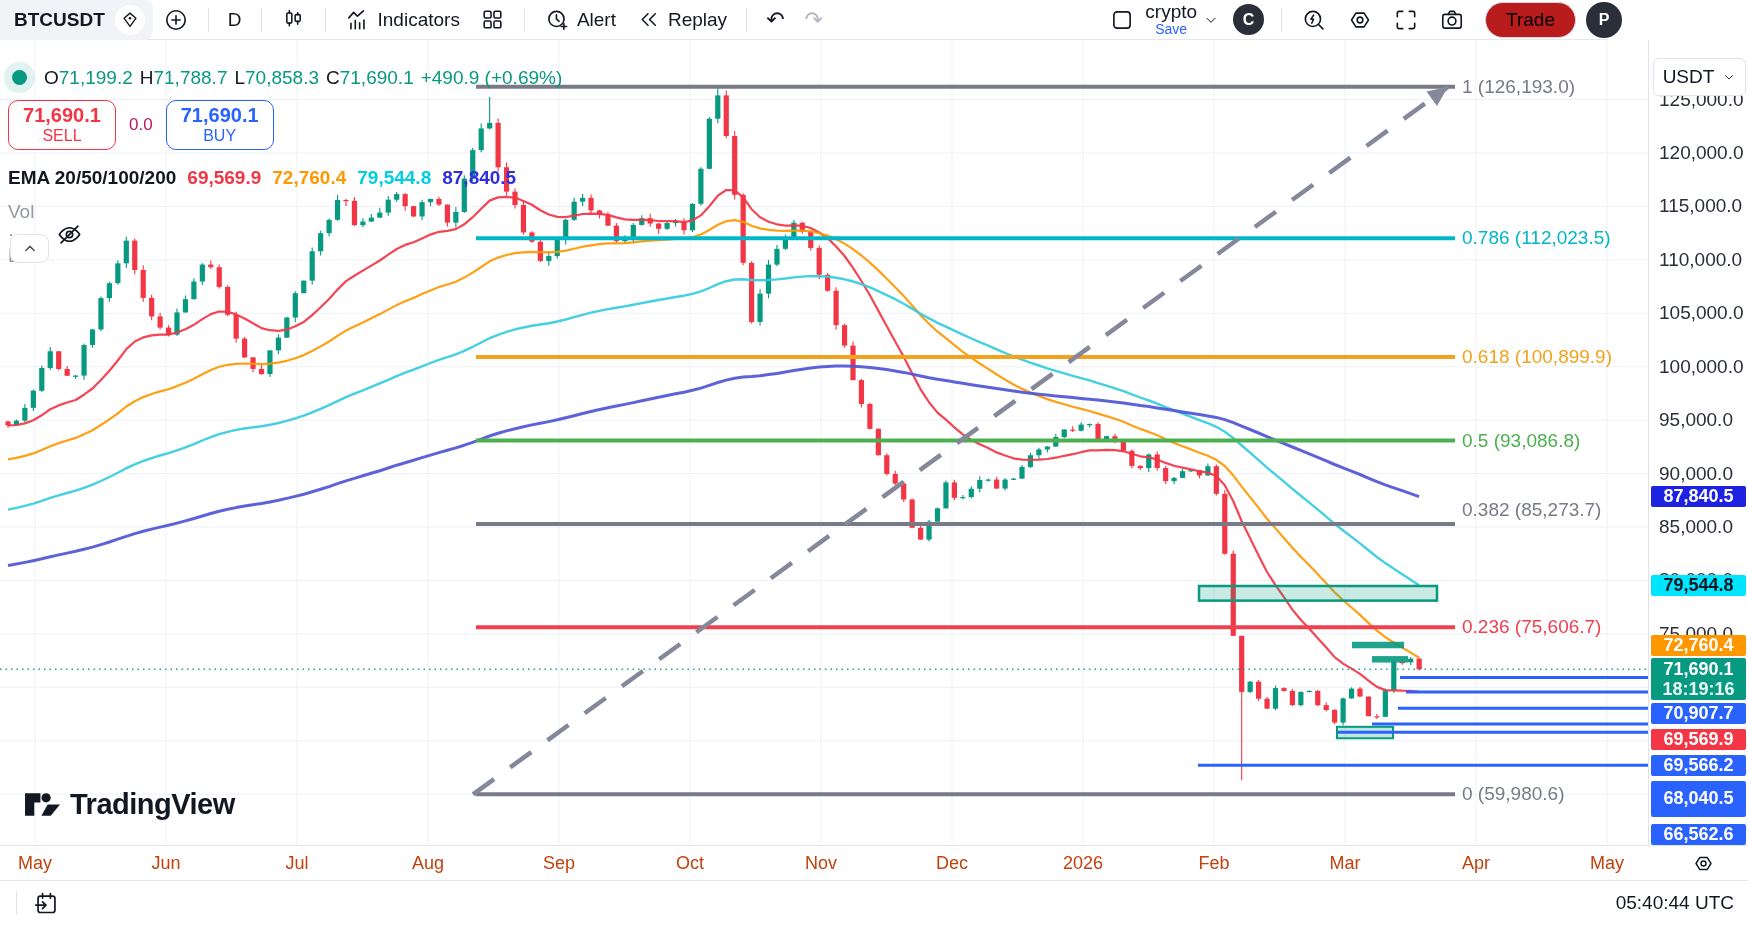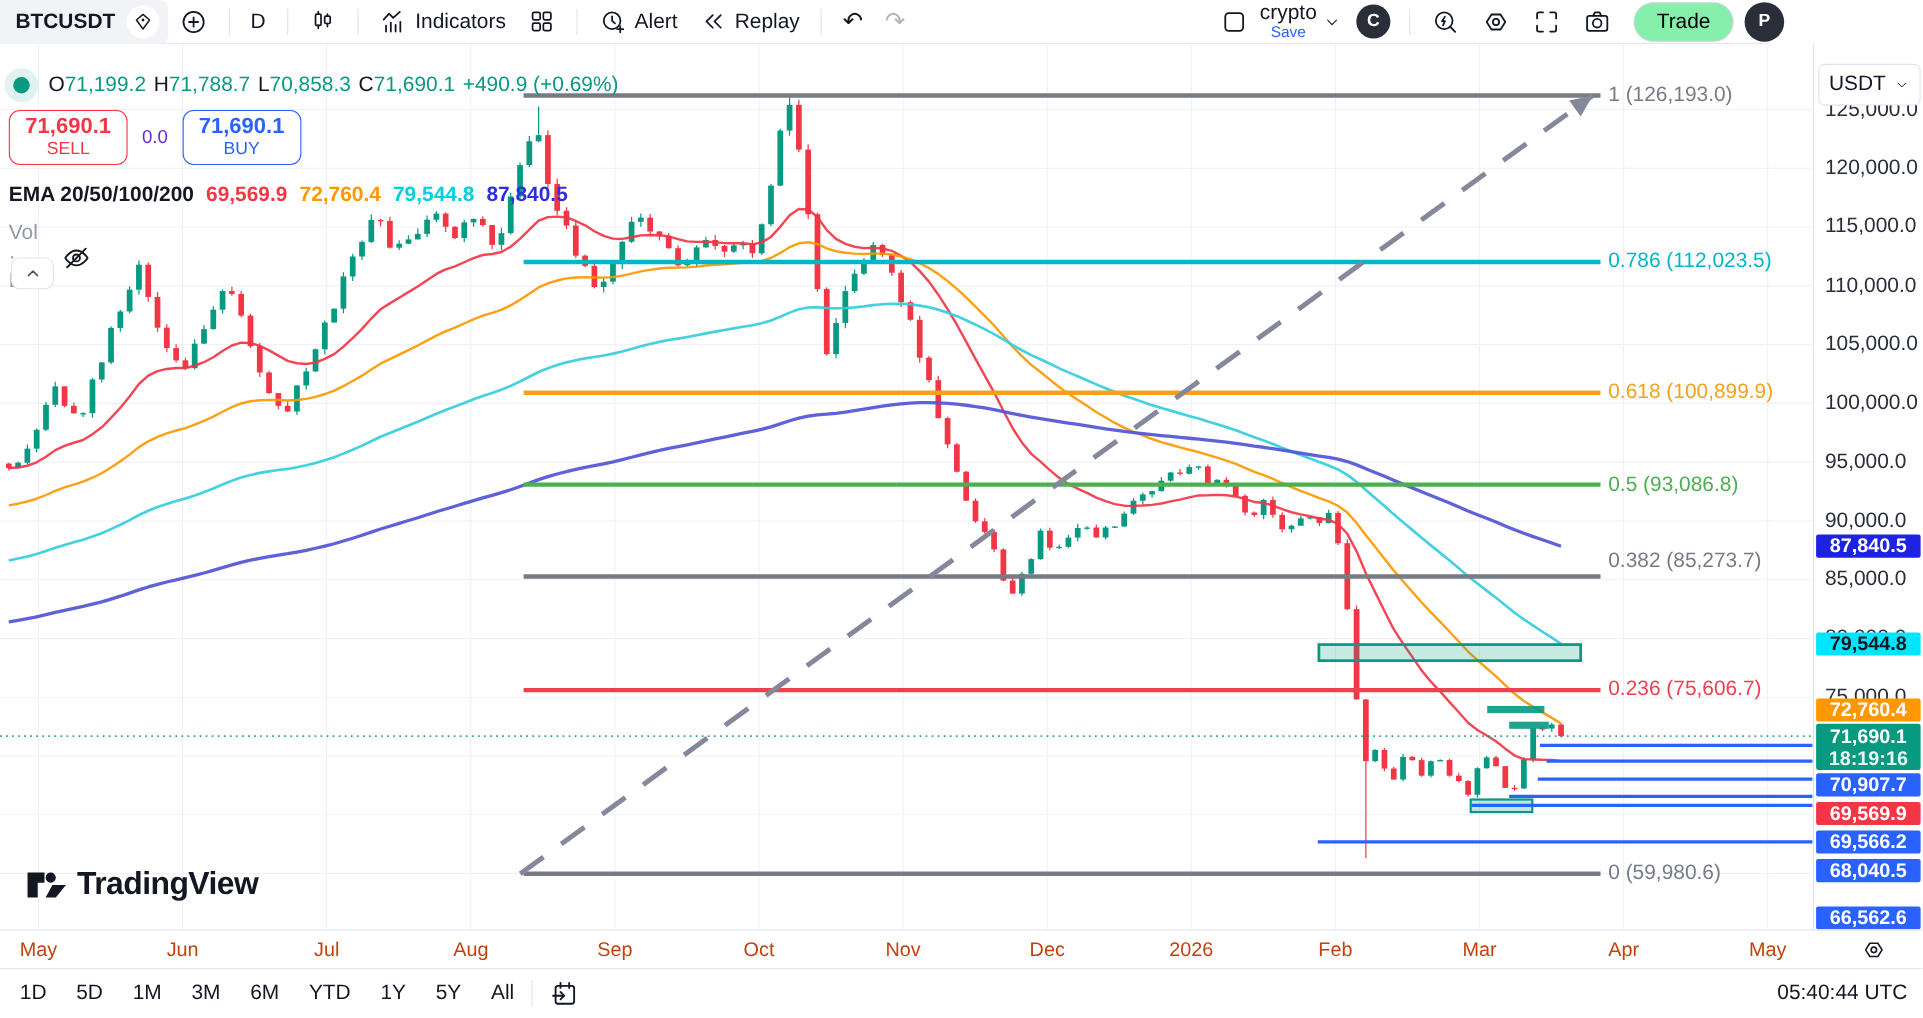--- a/index.html
+++ b/index.html
@@ -16,38 +16,38 @@
   .icon svg { stroke:#131722; fill:none; stroke-width:1.5; stroke-linecap:round; stroke-linejoin:round; }
   #symbol-pill { display:flex; align-items:center; height:40px; background:#f1f3f6;
     border-radius:0 8px 8px 0; padding:0 8px 0 14px; gap:10px; cursor:pointer; }
   #symbol-pill .sym { font-size:19px; font-weight:700; }
   .diamond-wrap { width:30px; height:30px; border-radius:50%; background:#fff; display:flex; align-items:center; justify-content:center; }
   .avatar { width:31px; height:31px; border-radius:50%; background:#2a2e39; color:#fff; font-size:16px; font-weight:700;
     display:flex; align-items:center; justify-content:center; cursor:pointer; }
   #crypto-save { display:flex; flex-direction:column; align-items:center; line-height:1.05; cursor:pointer; }
   #crypto-save .l1 { font-size:19px; color:#131722; }
   #crypto-save .l2 { font-size:14px; color:#2962ff; }
-  #trade-btn { border:1px solid #d1d4dc; border-radius:20px; padding:6px 20px; font-size:19px; cursor:pointer; background:#86efac; }
+  #trade-btn { border:1px solid #d1d4dc; border-radius:20px; padding:6px 20px; font-size:19px; cursor:pointer; background:#b91c1c; }
   .uglyph { font-family:"DejaVu Sans", sans-serif; font-size:22px; line-height:1; }
   
   #legend { position:absolute; left:0; top:40px; z-index:12; }
   #ohlc-row { position:absolute; left:44px; top:27px; display:flex; gap:7px; font-size:19px; font-weight:500; white-space:nowrap; }
   #ohlc-row .lab { color:#131722; }
   #ohlc-row .val { color:#089981; }
   #series-dot { position:absolute; left:4px; top:22px; width:31px; height:31px; border-radius:50%;
     background:rgba(8,153,129,.12); display:flex; align-items:center; justify-content:center; }
   #series-dot .in { width:15px; height:15px; border-radius:50%; background:#089981; }
   #trade-row { position:absolute; left:8px; top:60px; display:flex; align-items:center; gap:13px; }
   .sb-btn { width:108px; height:50px; border-radius:10px; background:#fff; display:flex; flex-direction:column;
     align-items:center; justify-content:center; line-height:1.15; cursor:pointer; }
   .sb-btn .p { font-size:20px; font-weight:700; }
   .sb-btn .t { font-size:16px; font-weight:500; }
   #sell-btn { border:1.5px solid #f23645; color:#f23645; }
   #buy-btn  { border:1.5px solid #2962ff; color:#2962ff; }
-  #spread { font-size:17px; color:#6d28d9; }
+  #spread { font-size:17px; color:#be185d; }
   #ema-row { position:absolute; left:8px; top:127px; display:flex; gap:11px; font-size:19px; font-weight:700; white-space:nowrap; }
   #vol-row { position:absolute; left:8px; top:161px; display:flex; align-items:center; gap:10px; font-size:19px; color:#9598a1; }
   #caret-btn { position:absolute; left:10px; top:194px; width:39px; height:29px; border:1px solid #e0e3eb;
     border-radius:8px; background:#fff; display:flex; align-items:center; justify-content:center; cursor:pointer; }
   
   #chart-svg { position:absolute; left:0; top:40px; z-index:1; }
   #fib-labels { position:absolute; left:0; top:0; z-index:5; }
   .fib-lab { position:absolute; left:1462px; font-size:19px; white-space:nowrap; }
   
   #price-axis { position:absolute; left:1648px; top:40px; width:100px; height:805px; background:#fff;
@@ -715,21 +715,21 @@
       </div>
       <div class="badge" style="top: 662.726px; height: 21px; background: rgb(41, 98, 255); color: rgb(255, 255, 255);">
         <div>70,907.7</div>
       </div>
       <div class="badge" style="top: 688.726px; height: 21px; background: rgb(242, 54, 69); color: rgb(255, 255, 255);">
         <div>69,569.9</div>
       </div>
       <div class="badge" style="top: 714.726px; height: 21px; background: rgb(41, 98, 255); color: rgb(255, 255, 255);">
         <div>69,566.2</div>
       </div>
-      <div class="badge" style="top: 740.726px; height: 21px; background: rgb(41, 98, 255); color: rgb(255, 255, 255);">
+      <div class="badge" style="top: 740.726px; height: 36px; background: rgb(41, 98, 255); color: rgb(255, 255, 255);">
         <div>68,040.5</div>
       </div>
       <div class="badge" style="top: 784px; height: 21px; background: rgb(41, 98, 255); color: rgb(255, 255, 255);">
         <div>66,562.6</div>
       </div>
     </div>
   <div id="currency-btn">
     <span>USDT</span>
     <span class="icon">
       <svg width="14" height="14" viewBox="0 0 24 24">
@@ -757,31 +757,20 @@
     </div>
   <div id="axis-gear" class="icon">
     <svg width="23" height="23" viewBox="0 0 24 24">
         <path d="M4.2 12l4-6.3h7.6l4 6.3-4 6.3H8.2z"></path>
         <circle cx="12" cy="12" r="2.6"></circle>
       </svg>
   </div>
 </div>
 
 <div id="bottombar">
-  <div id="ranges">
-      <span>1D</span>
-      <span>5D</span>
-      <span>1M</span>
-      <span>3M</span>
-      <span>6M</span>
-      <span>YTD</span>
-      <span>1Y</span>
-      <span>5Y</span>
-      <span>All</span>
-    </div>
   <div class="tb-sep" style="margin:0 16px;"></div>
   <span class="icon">
     <svg width="27" height="27" viewBox="0 0 24 24">
         <rect x="4.5" y="5.5" width="15" height="14.5" rx="2"></rect>
         <path d="M8.5 3.2v4M15.5 3.2v4"></path>
         <path d="M2.5 13.5h9m-3-3l3 3-3 3"></path>
       </svg>
   </span>
   <span id="clock">05:40:44 UTC</span>
 </div>

